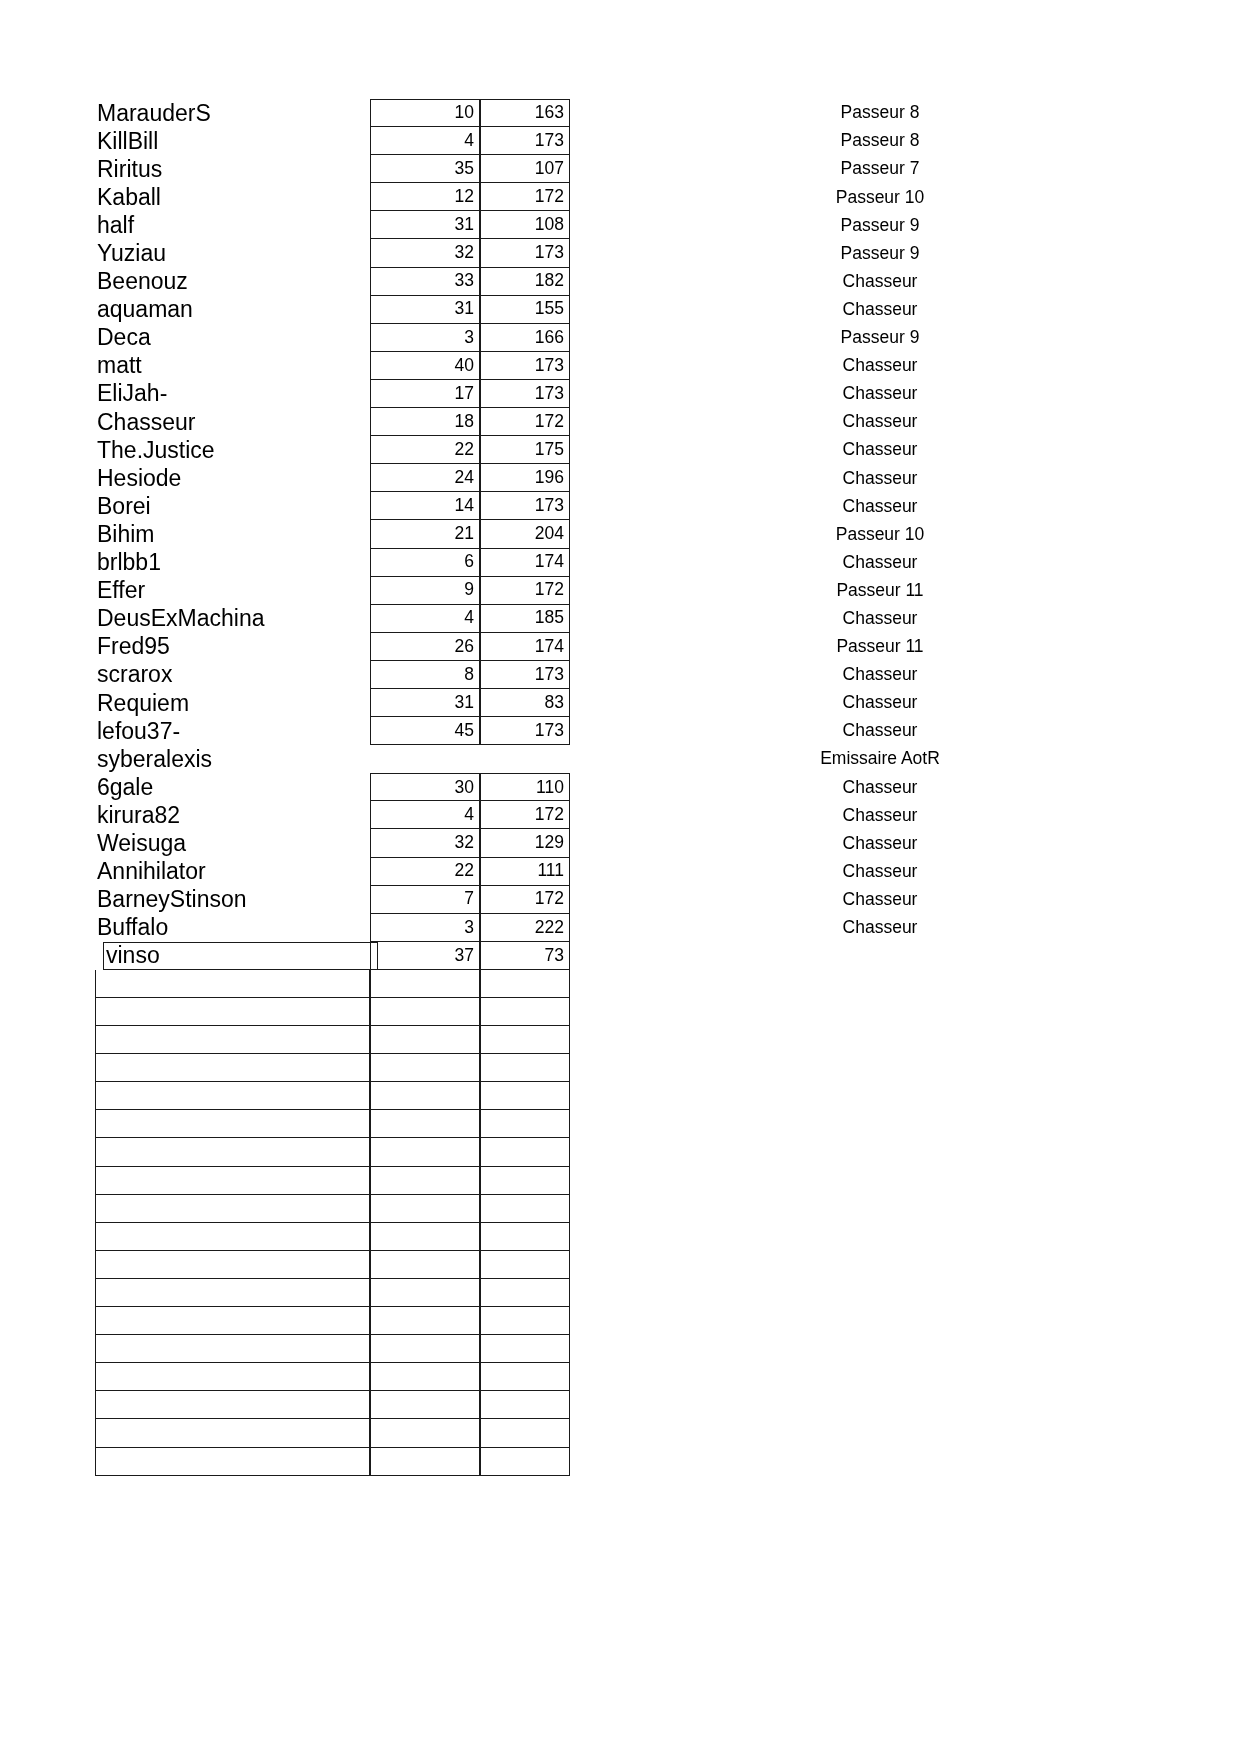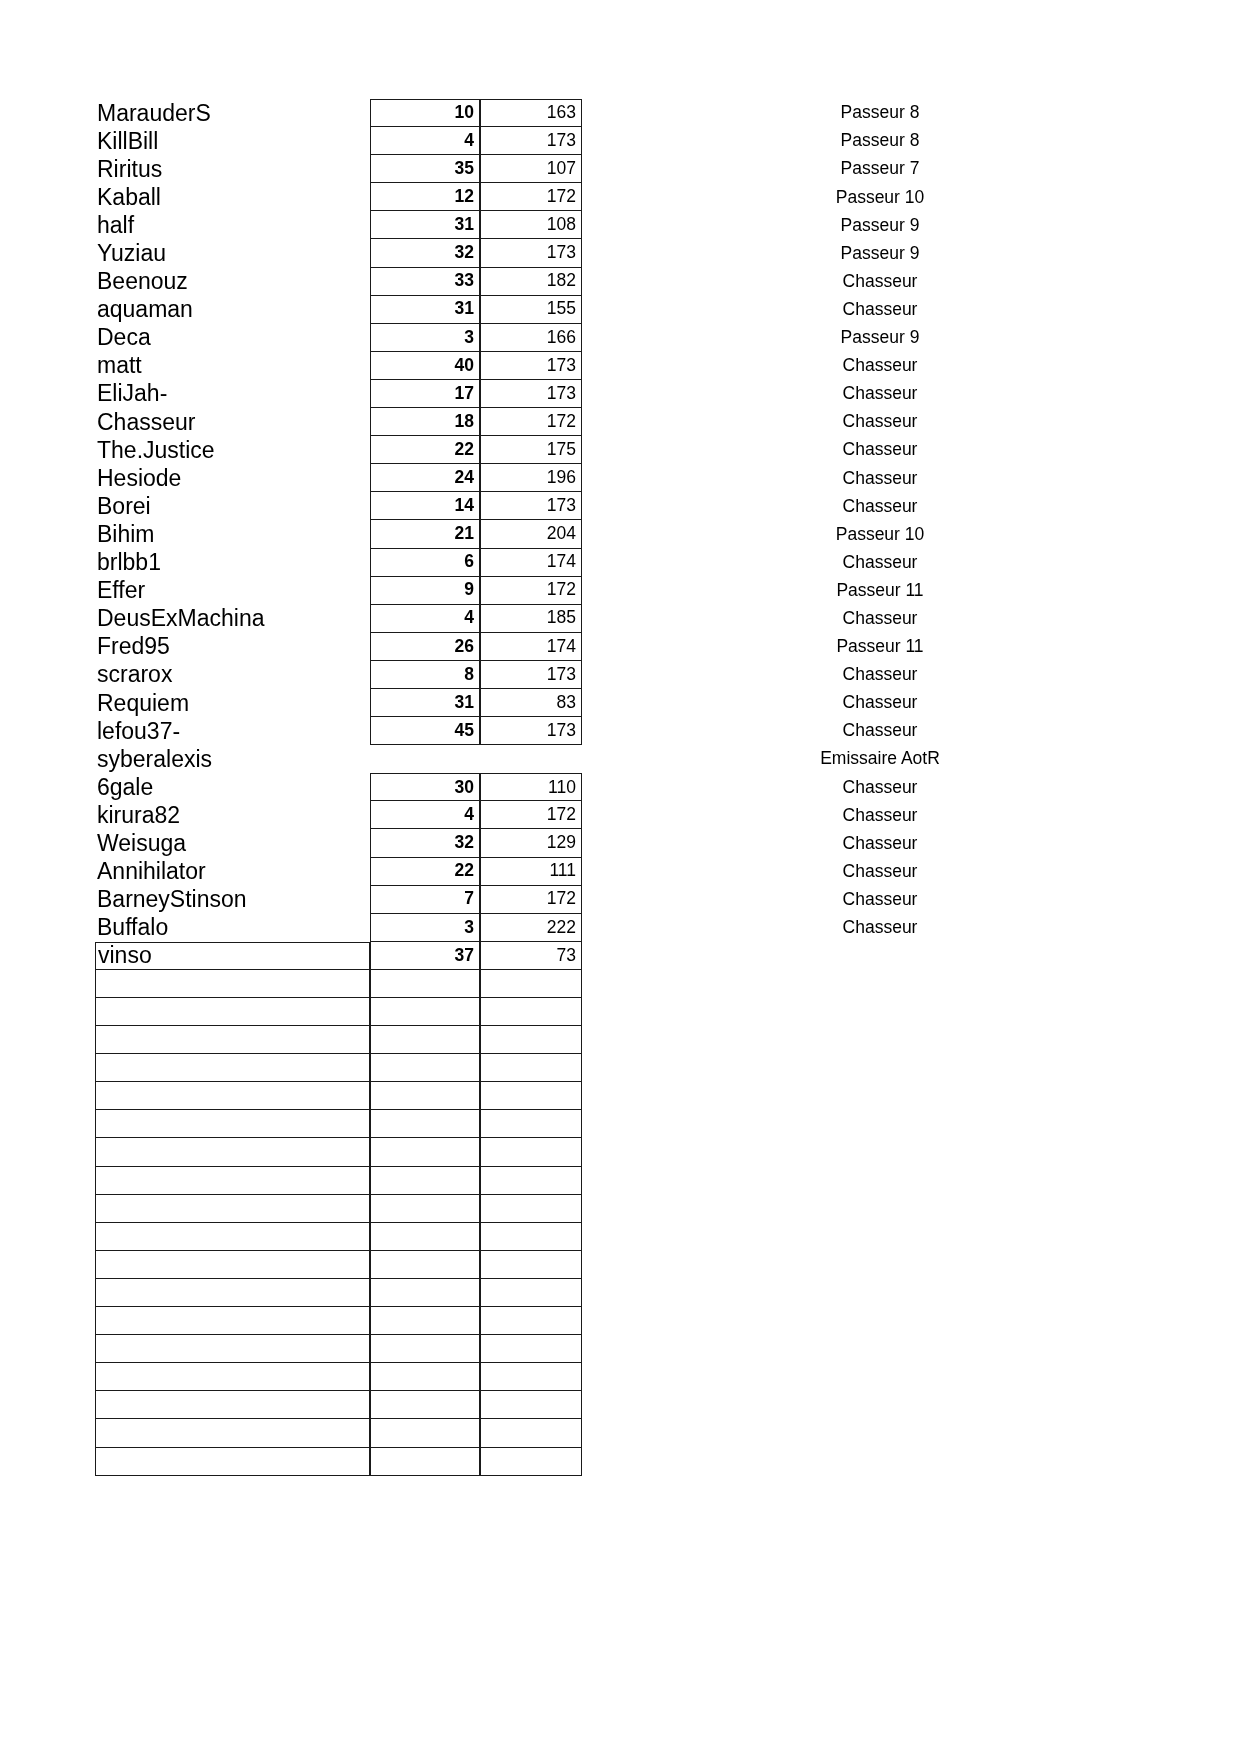--- a/index.html
+++ b/index.html
@@ -66,33 +66,33 @@
     display: flex;
     align-items: center;
     justify-content: flex-end;
     padding-right: 5px;
     font-size: 17.5px;
     line-height: 1;
     border-left: 1.6px solid #1a1a1a;
     border-right: 1.6px solid #1a1a1a;
     border-bottom: 1.6px solid #1a1a1a;
   }
-  .c-num.a { left: 275px;  width: 110px; font-weight: bold; }
-  .c-num.b { left: 385px;  width: 102px; }
+  .c-num.a { left: 275px;  width: 110px; }
+  .c-num.b { left: 385px;  width: 90px; }
 
   
   .row.first-bordered .c-num { border-top: 1.6px solid #1a1a1a; }
 
   
   .row.boxed .c-name {
     border-left: 1.6px solid #1a1a1a;
     border-right: 1.6px solid #1a1a1a;
     border-bottom: 1.6px solid #1a1a1a;
   }
-  .row.boxed.box-top .c-name { border-top: 1.6px solid #1a1a1a; }
+  .row.boxed.box-top .c-name { border-top: 1.6px solid #1a1a1a; margin-left: 8px; }
 
   
   .c-role {
     position: absolute;
     left: 560px;
     top: 0;
     width: 450px;
     height: 28.1px;
     box-sizing: border-box;
     display: flex;

